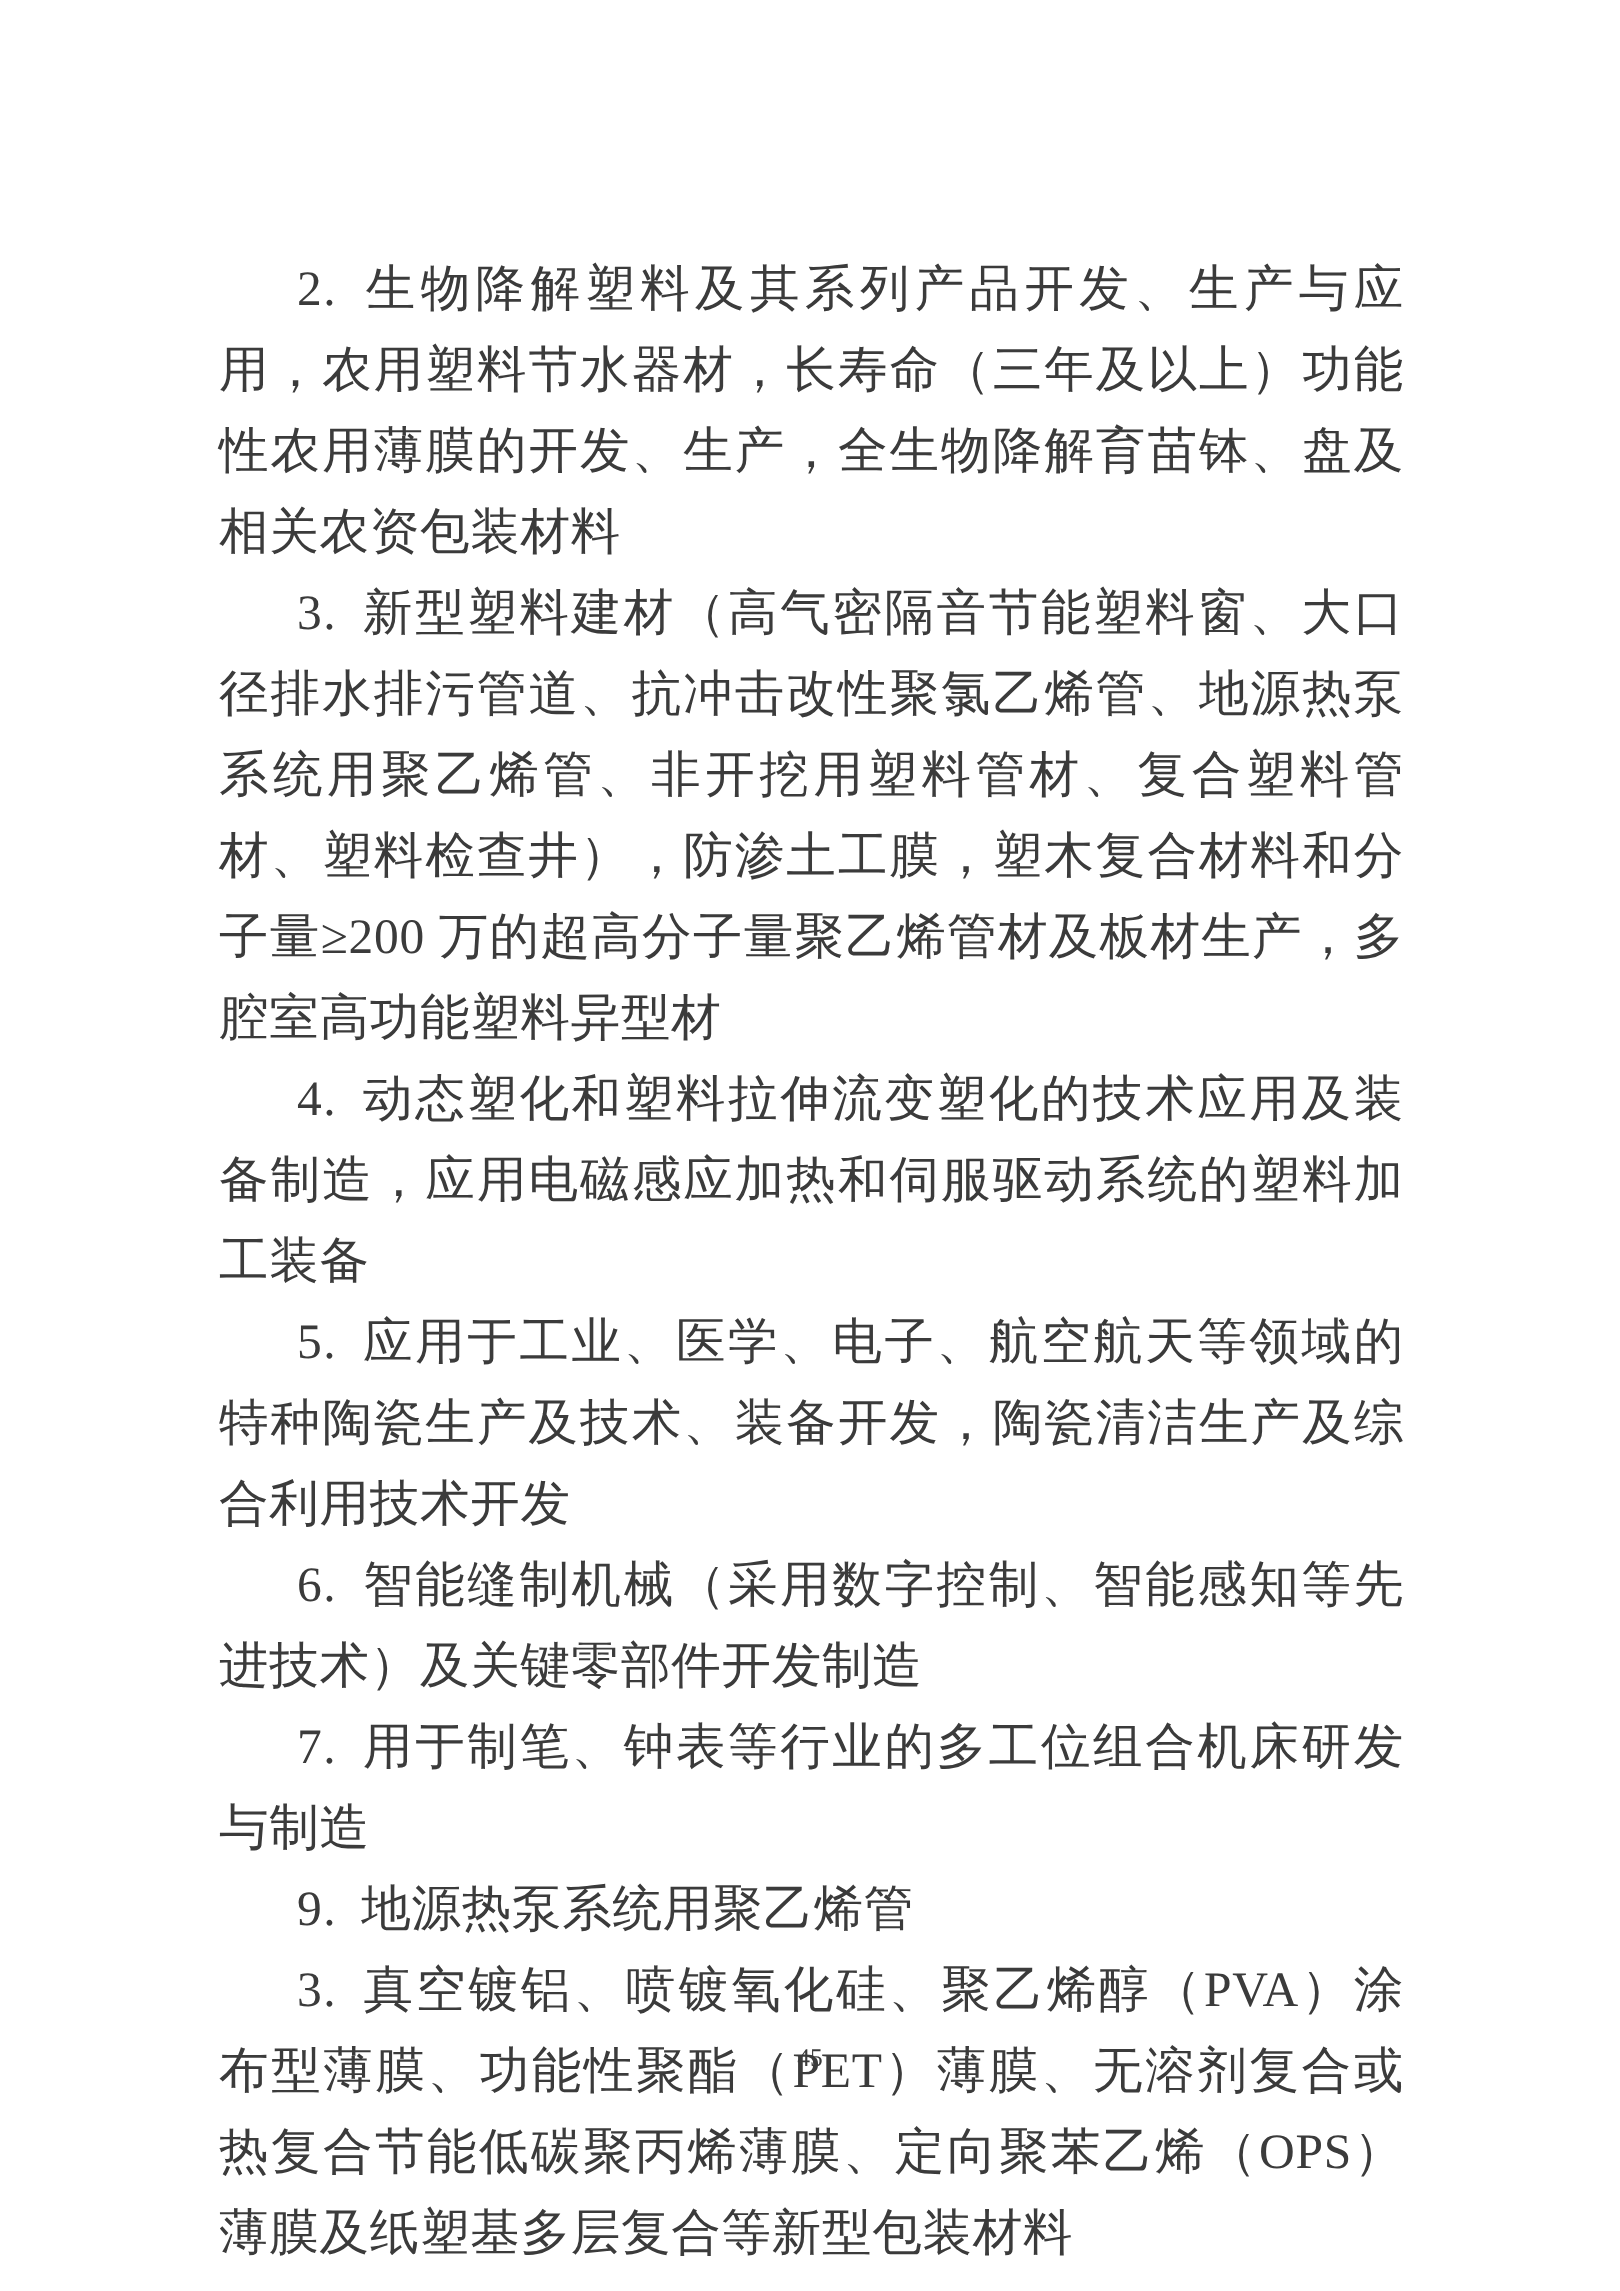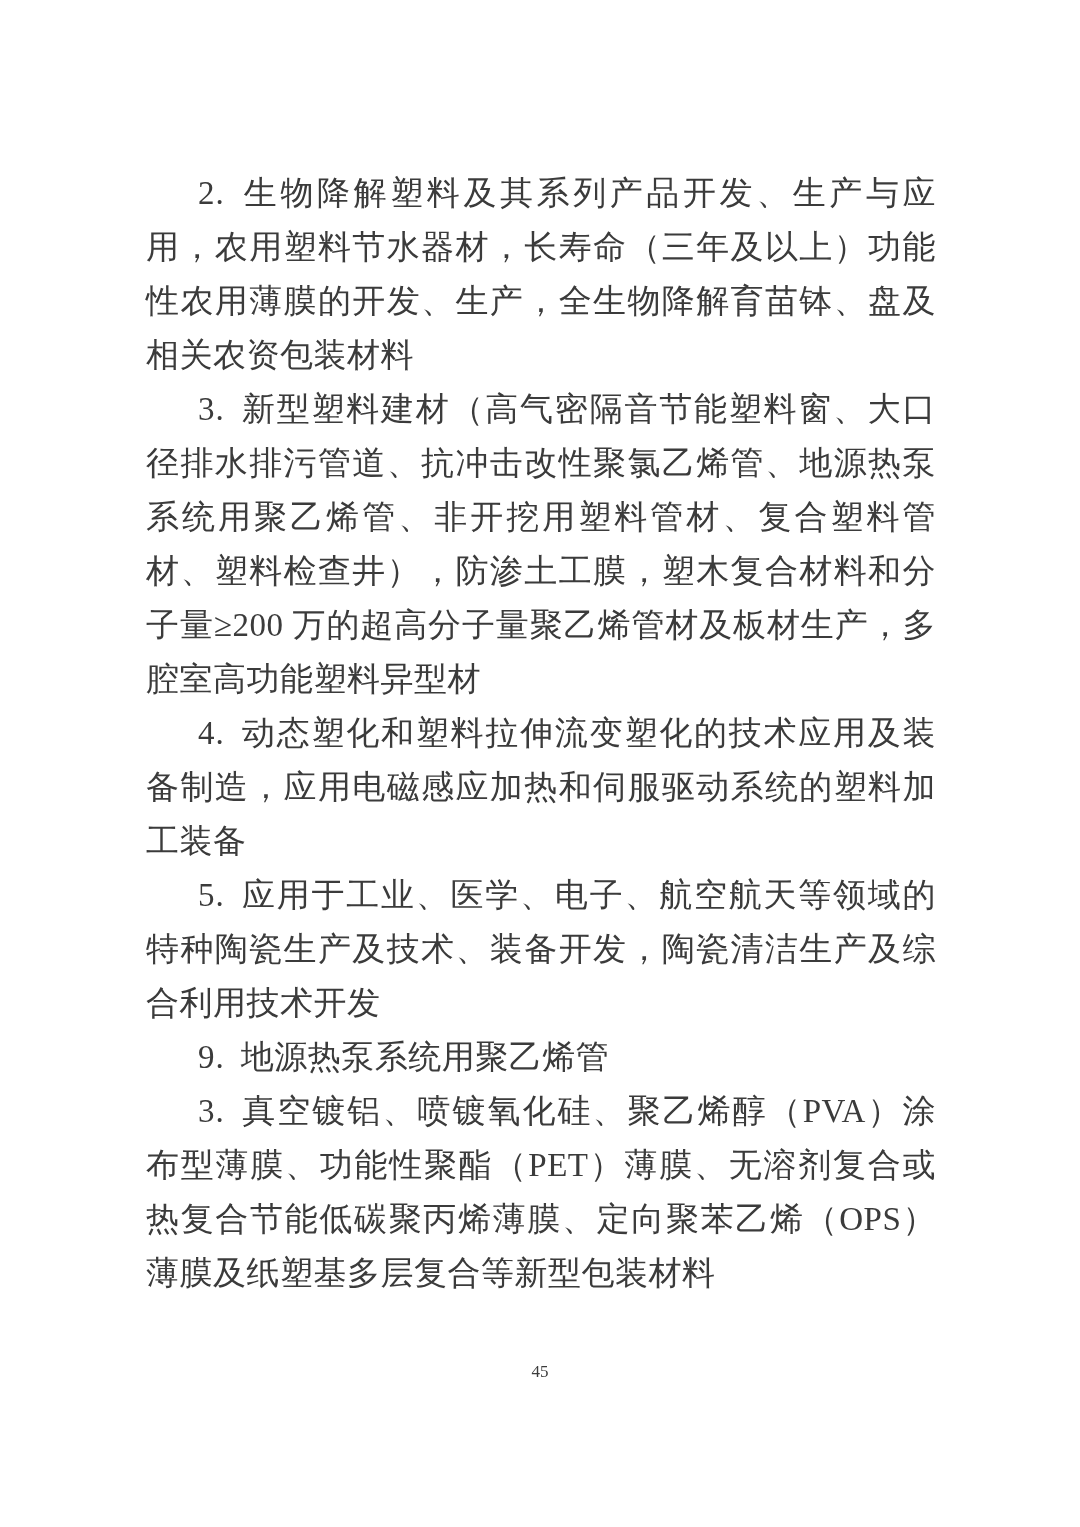--- a/index.html
+++ b/index.html
@@ -55,21 +55,23 @@
   <div class="content">
 
     <p class="para"><span class="num">2.</span><span>生物降解塑料及其系列产品开发、生产与应用，农用塑料节水器材，长寿命（三年及以上）功能性农用薄膜的开发、生产，全生物降解育苗钵、盘及相关农资包装材料</span></p>
 
     <p class="para"><span class="num">3.</span><span>新型塑料建材（高气密隔音节能塑料窗、大口径排水排污管道、抗冲击改性聚氯乙烯管、地源热泵系统用聚乙烯管、非开挖用塑料管材、复合塑料管材、塑料检查井），防渗土工膜，塑木复合材料和分子量≥200 万的超高分子量聚乙烯管材及板材生产，多腔室高功能塑料异型材</span></p>
 
     <p class="para"><span class="num">4.</span><span>动态塑化和塑料拉伸流变塑化的技术应用及装备制造，应用电磁感应加热和伺服驱动系统的塑料加工装备</span></p>
 
     <p class="para"><span class="num">5.</span><span>应用于工业、医学、电子、航空航天等领域的特种陶瓷生产及技术、装备开发，陶瓷清洁生产及综合利用技术开发</span></p>
 
+    <p class="para"><span class="num">6.</span><span>智能缝制机械（采用数字控制、智能感知等先进技术）及关键零部件开发制造</span></p>
 
+    <p class="para"><span class="num">7.</span><span>用于制笔、钟表等行业的多工位组合机床研发与制造</span></p>
 
 
     <p class="para"><span class="num">9.</span><span>地源热泵系统用聚乙烯管</span></p>
 
     <p class="para"><span class="num">3.</span><span>真空镀铝、喷镀氧化硅、聚乙烯醇（PVA）涂布型薄膜、功能性聚酯（PET）薄膜、无溶剂复合或热复合节能低碳聚丙烯薄膜、定向聚苯乙烯（OPS）薄膜及纸塑基多层复合等新型包装材料</span></p>
 
   </div>
 
   <div class="page-number">45</div>
 </div>

